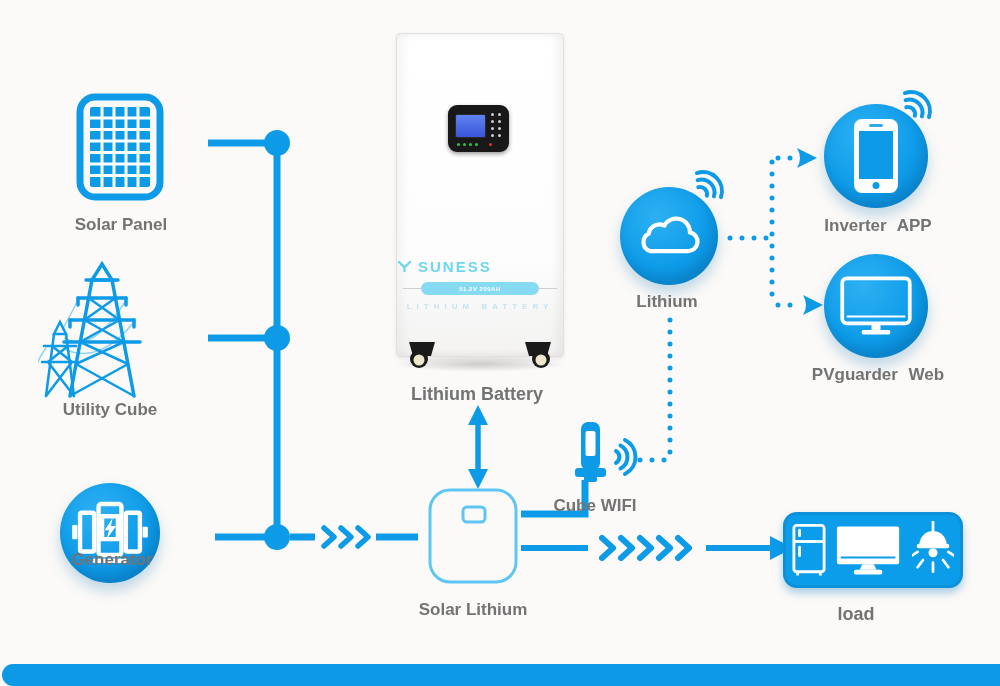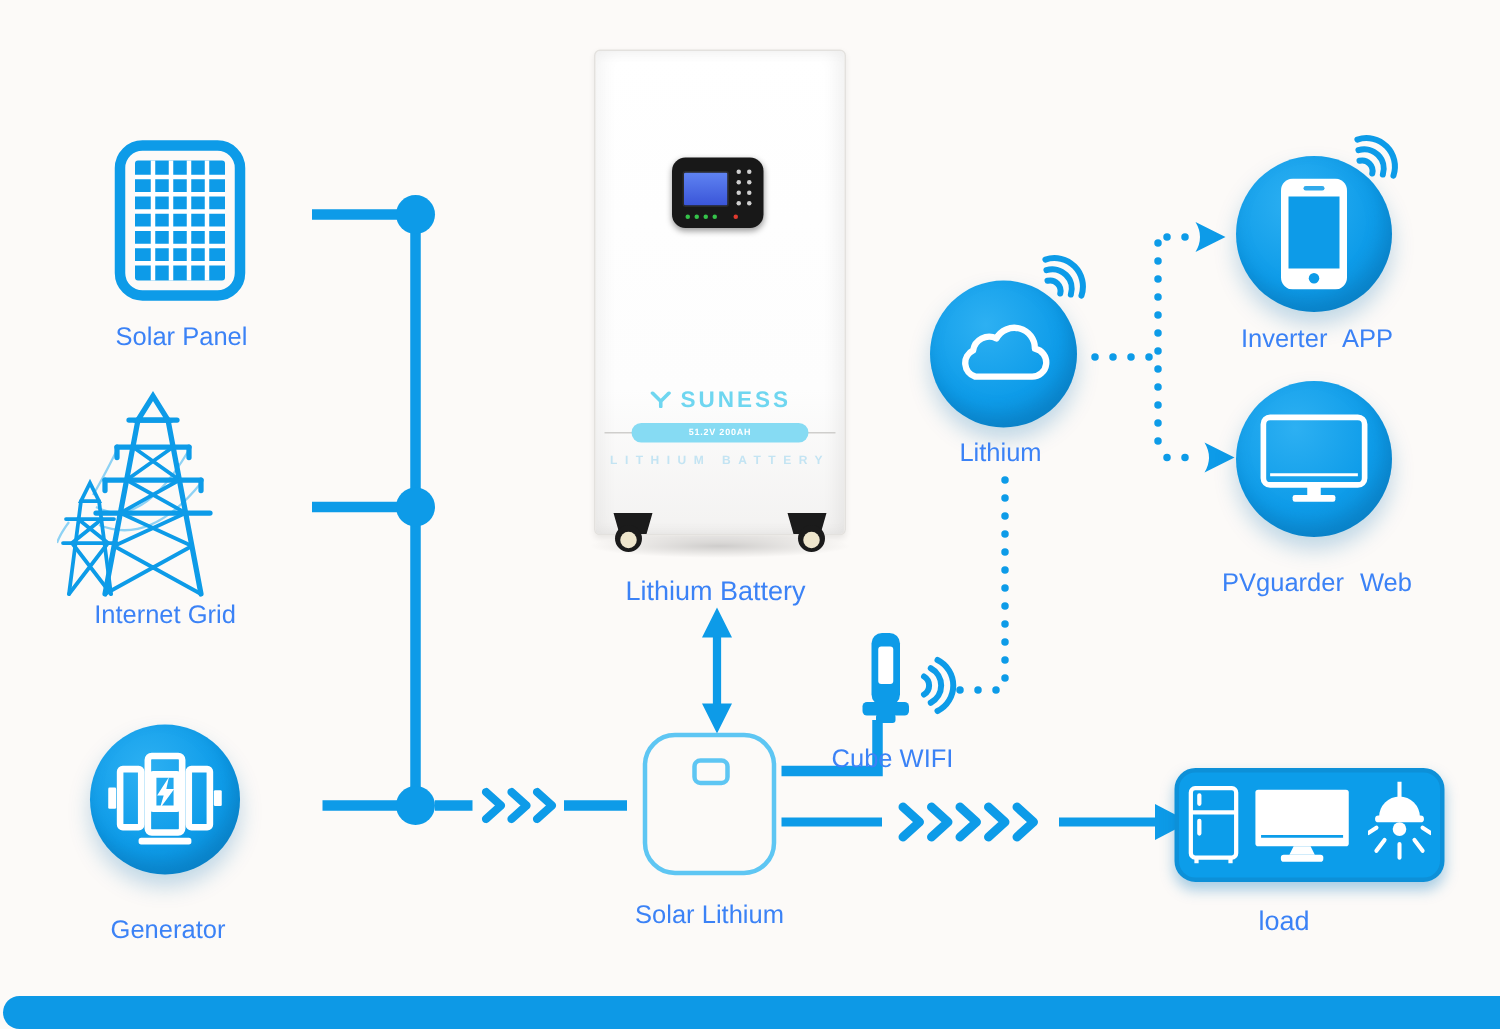--- a/index.html
+++ b/index.html
@@ -1,20 +1,20 @@
 <!DOCTYPE html>
 <html><head>
 <meta charset="utf-8">
 <style>
   html,body{margin:0;padding:0;background:#fff;}
   .canvas{position:relative;width:1000px;height:686px;background:#FCFAF8;overflow:hidden;
           font-family:"Liberation Sans",sans-serif;}
   svg{display:block;}
   .abs{position:absolute;}
-  .lbl{position:absolute;transform:translateX(-50%);font-weight:normal;color:#3b82f6;
+  .lbl{position:absolute;transform:translateX(-50%);font-weight:bold;color:#737373;
        font-size:17px;white-space:nowrap;}
   .lbl.big{font-size:18px;}
   .lbl.wide{word-spacing:6px;}
   .circle-icon{position:absolute;border-radius:50%;
        background:radial-gradient(circle at 38% 30%, #2DB0F2 0%, #0E9CE9 55%, #0A86CF 100%);
        box-shadow:0 8px 14px rgba(10,110,175,.25), inset -4px -8px 12px rgba(6,100,160,.35);
        display:flex;align-items:center;justify-content:center;}
   .battery{position:absolute;left:396px;top:33px;width:166px;height:322px;
        background:linear-gradient(180deg,#ffffff 0%,#fdfdfd 70%,#f3f2f1 100%);
        border:1px solid #e3e1de;border-radius:4px;
@@ -24,21 +24,21 @@
   .panel{position:absolute;left:51px;top:71px;width:61px;height:47px;background:#181818;
        border-radius:9px;box-shadow:0 2px 4px rgba(0,0,0,.4);}
   .panel .screen{position:absolute;left:7px;top:9px;width:29px;height:22px;
        background:linear-gradient(180deg,#5f83f2,#3a55d8);border-radius:2px;border:1px solid #2a2a2a;}
   .panel .btns{position:absolute;right:6px;top:8px;width:12px;height:26px;
        display:grid;grid-template-columns:1fr 1fr;grid-template-rows:repeat(4,1fr);gap:2px;}
   .panel .btns i{width:3px;height:3px;border-radius:50%;background:#cfcfcf;}
   .panel .leds{position:absolute;left:9px;bottom:6px;display:flex;gap:3px;align-items:center;}
   .panel .leds i{width:3px;height:3px;border-radius:50%;background:#35c24a;}
   .panel .leds i.red{background:#e03a2f;margin-left:8px;}
-  .brandrow{position:absolute;left:0;top:224px;width:100%;display:flex;justify-content:center;
+  .brandrow{position:absolute;left:0;top:224px;width:100%;display:flex;
        align-items:center;gap:6px;color:#6FD6F0;font-weight:bold;font-size:15px;letter-spacing:2px;}
   .bandline{position:absolute;left:6px;top:254px;width:154px;height:1px;background:#cfcecc;}
   .pill{position:absolute;left:50%;transform:translateX(-50%);top:248px;width:118px;height:13px;
        background:#86DBF3;border-radius:7px;display:flex;align-items:center;justify-content:center;
        color:#fff;font-size:6px;font-weight:bold;letter-spacing:.5px;}
   .watermark{position:absolute;left:0;top:268px;width:100%;text-align:center;font-size:8px;
        font-weight:bold;letter-spacing:5px;color:rgba(130,205,238,.45);}
   .loadbox{position:absolute;left:783px;top:512px;width:180px;height:76px;background:#0C9DEA;
        border:3px solid #0D90D8;border-radius:14px;box-shadow:0 5px 9px rgba(12,120,190,.35);
        display:flex;align-items:center;justify-content:center;gap:10px;box-sizing:border-box;}
@@ -131,39 +131,39 @@
       <path d="M38 106 L96 138 M90 106 L32 138"></path>
     </g>
 
     <g stroke="#0D9BE8" fill="none" stroke-width="2.5" stroke-linecap="round">
       <path d="M16 76 L8 138 M28 76 L36 138"></path>
       <path d="M16 76 L22 64 L28 76 Z"></path>
       <path d="M6 88 H38 M4 104 H40"></path>
       <path d="M14 88 L34 104 M30 88 L10 104 M10 104 L36 138 M34 104 L8 138"></path>
     </g>
   </svg>
-  <div class="lbl" style="left:110px;top:400px">Internet Grid</div>
+  <div class="lbl" style="left:110px;top:400px">Utility Cube</div>
 
   <div class="circle-icon" style="left:60px;top:483px;width:100px;height:100px">
     <svg width="88" height="80" viewBox="0 0 100 90">
       <g fill="none" stroke="#fff" stroke-width="5" stroke-linejoin="round">
         <rect x="16" y="22" width="16" height="44" rx="2"></rect>
         <rect x="68" y="22" width="16" height="44" rx="2"></rect>
         <rect x="37" y="12" width="26" height="58" rx="3"></rect>
         <rect x="41" y="26" width="18" height="26"></rect>
       </g>
       <g fill="#fff">
         <rect x="7" y="36" width="6" height="16" rx="1"></rect>
         <rect x="87" y="38" width="6" height="12" rx="1"></rect>
         <rect x="30" y="74" width="40" height="5" rx="2"></rect>
         <polygon points="53,28 44,42 49,42 46,52 57,37 51,37"></polygon>
       </g>
     </svg>
   </div>
-  <div class="lbl" style="left:112px;top:610px">Generator</div>
+  <div class="lbl" style="left:112px;top:550px">Generator</div>
 
   <div class="battery-shadow"></div>
   <div class="battery">
     <div class="panel">
       <div class="screen"></div>
       <div class="btns">
         <i></i>
           <i></i>
           <i></i>
           <i></i>
@@ -256,21 +256,21 @@
   <div class="lbl wide" style="left:878px;top:216px">Inverter APP</div>
 
   <div class="circle-icon" style="left:824px;top:254px;width:104px;height:104px">
     <svg width="72" height="60" viewBox="0 0 96 80">
       <rect x="3" y="3" width="90" height="60" rx="6" fill="none" stroke="#fff" stroke-width="5"></rect>
       <path d="M9 54 H87" stroke="#fff" stroke-width="2.5"></path>
       <rect x="42" y="63" width="12" height="9" fill="#fff"></rect>
       <rect x="29" y="72" width="38" height="6" rx="2" fill="#fff"></rect>
     </svg>
   </div>
-  <div class="lbl wide" style="left:878px;top:379px">PVguarder Web</div>
+  <div class="lbl wide" style="left:878px;top:365px">PVguarder Web</div>
 
   <div class="loadbox">
     <svg width="34" height="54" viewBox="0 0 36 56">
       <rect x="2" y="2" width="32" height="49" rx="3" fill="none" stroke="#fff" stroke-width="3"></rect>
       <path d="M2 19 H34" stroke="#fff" stroke-width="3"></path>
       <path d="M8 7 V13 M8 25 V34" stroke="#fff" stroke-width="3" stroke-linecap="round"></path>
       <path d="M6 51 V55 M30 51 V55" stroke="#fff" stroke-width="3"></path>
     </svg>
     <svg width="66" height="52" viewBox="0 0 70 52">
       <rect x="1" y="1" width="66" height="40" rx="2" fill="#fff"></rect>

